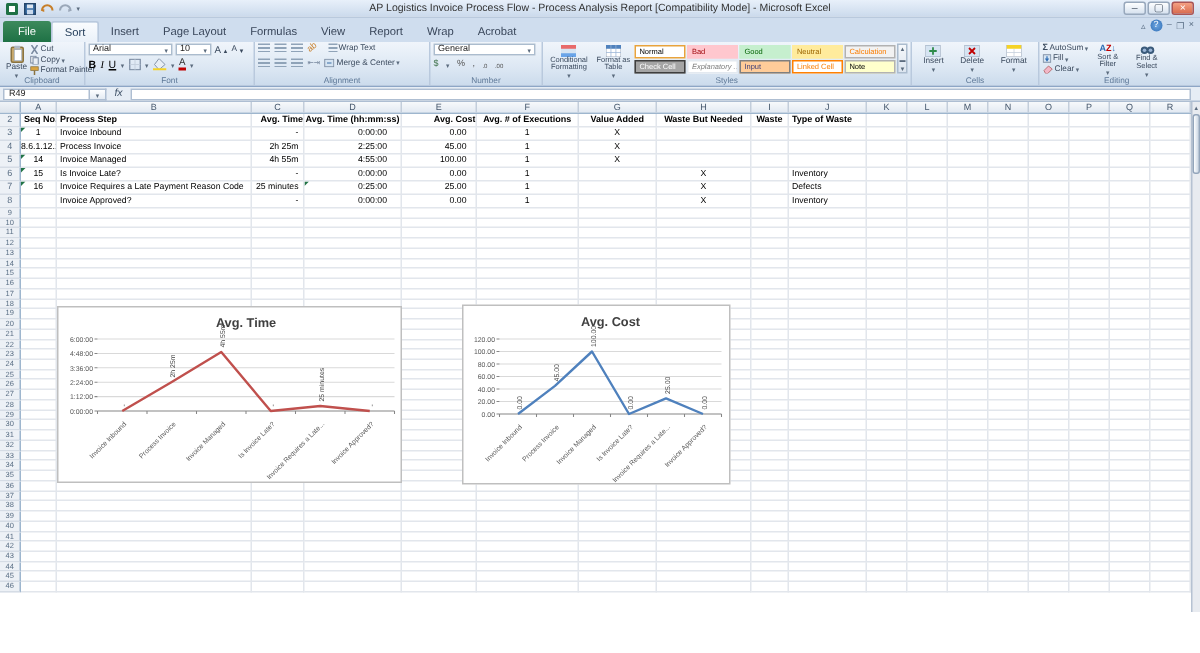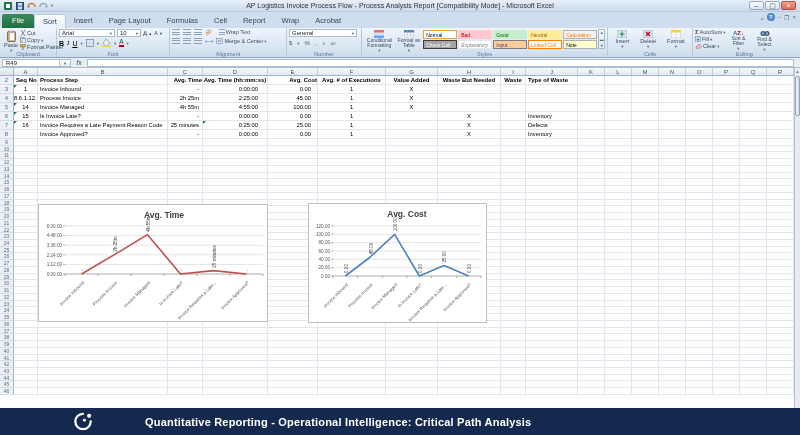--- a/index.html
+++ b/index.html
@@ -121,21 +121,21 @@
       <div class="winbtn close">×</div>
     </div>
   </div>
 
   <div class="tabrow">
       <div class="tab file">File</div>
       <div class="tab active">Sort</div>
       <div class="tab">Insert</div>
       <div class="tab">Page Layout</div>
       <div class="tab">Formulas</div>
-      <div class="tab">Cell</div>
+      <div class="tab">View</div>
       <div class="tab">Report</div>
       <div class="tab">Wrap</div>
       <div class="tab">Acrobat</div>
     </div>
   <div class="helpbtns">
     <span>▵</span>
     <span class="helpcircle">?</span>
     <span>–</span>
     <span>❐</span>
     <span>×</span>
@@ -1468,24 +1468,14 @@
         <text x="162.16666666666666" y="69" font-size="4.6" fill="#404040" font-family="Liberation Sans, sans-serif" transform="rotate(-90 162.16666666666666 69)">0.00</text>
         <text x="39.333333333333336" y="81" text-anchor="end" font-size="4.6" fill="#595959" font-family="Liberation Sans, sans-serif" transform="rotate(-45 39.333333333333336 81)">Invoice Inbound</text>
         <text x="64" y="81" text-anchor="end" font-size="4.6" fill="#595959" font-family="Liberation Sans, sans-serif" transform="rotate(-45 64 81)">Process Invoice</text>
         <text x="88.66666666666666" y="81" text-anchor="end" font-size="4.6" fill="#595959" font-family="Liberation Sans, sans-serif" transform="rotate(-45 88.66666666666666 81)">Invoice Managed</text>
         <text x="113.33333333333333" y="81" text-anchor="end" font-size="4.6" fill="#595959" font-family="Liberation Sans, sans-serif" transform="rotate(-45 113.33333333333333 81)">Is Invoice Late?</text>
         <text x="138" y="81" text-anchor="end" font-size="4.6" fill="#595959" font-family="Liberation Sans, sans-serif" transform="rotate(-45 138 81)">Invoice Requires a Late...</text>
         <text x="162.66666666666666" y="81" text-anchor="end" font-size="4.6" fill="#595959" font-family="Liberation Sans, sans-serif" transform="rotate(-45 162.66666666666666 81)">Invoice Approved?</text>
       </svg>
   </div>
 
-  <div class="footer">
-    <span class="footer-logo">
-      <svg width="22" height="21" viewBox="0 0 24 24">
-        <path d="M12 3.2 A8.8 8.8 0 1 0 20.8 12" stroke="#fff" fill="none" stroke-width="2.6" stroke-linecap="round"></path>
-        <circle cx="19" cy="5.5" r="2.4" fill="#fff"></circle>
-        <circle cx="13.6" cy="10.6" r="1.7" fill="#fff"></circle>
-      </svg>
-    </span>
-    <span class="footer-text">Quantitative Reporting - Operational Intelligence: Critical Path Analysis</span>
-  </div>
 
 </div>
 
 </body></html>

